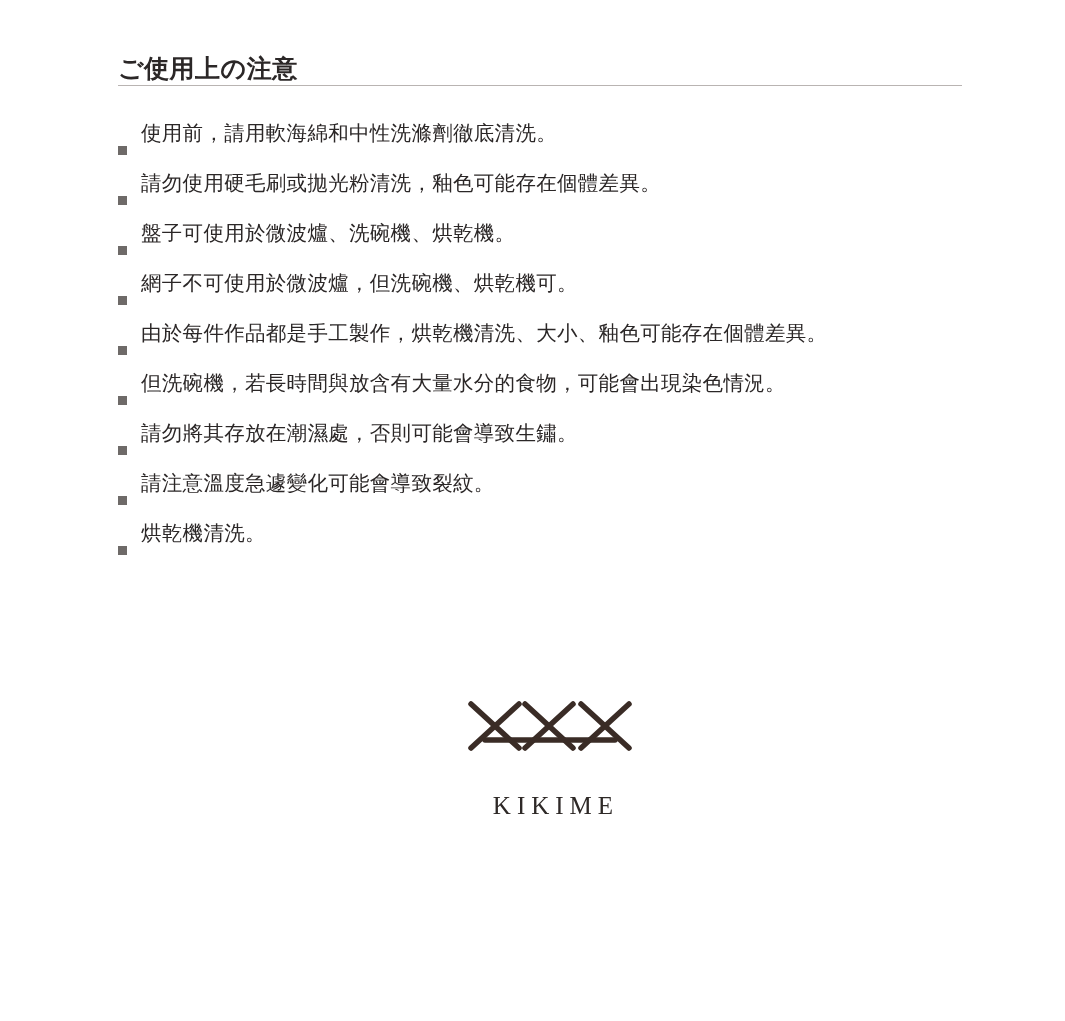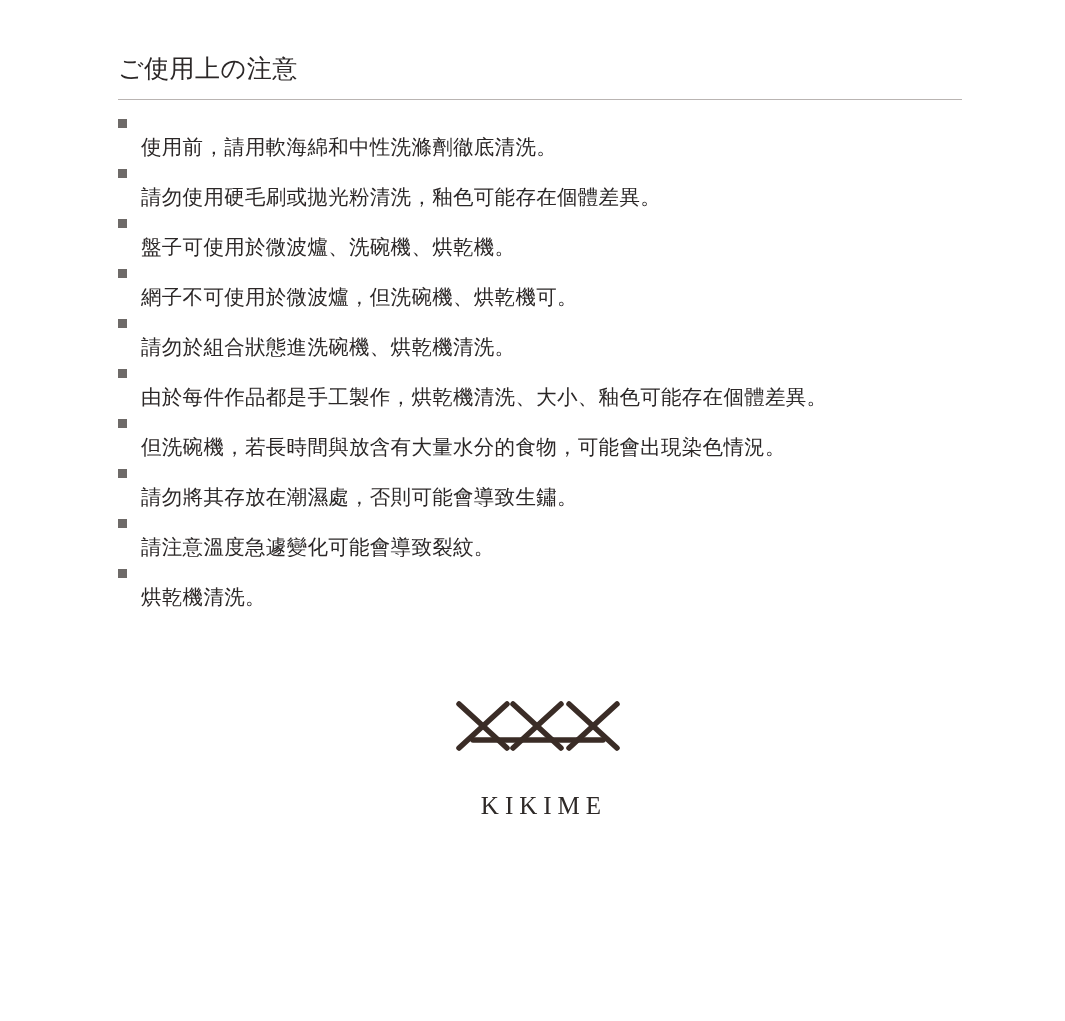--- a/index.html
+++ b/index.html
@@ -21,62 +21,61 @@
     overflow: hidden;
   }
   .content {
     position: absolute;
     left: 118px;
     top: 52px;
     width: 844px;
   }
   .section-title {
     font-size: 25px;
-    font-weight: 400;
+    font-weight: 700;
     letter-spacing: 0.5px;
     color: #2b2727;
-    padding-bottom: 14px;
     margin: 0;
     line-height: 1.3;
   }
   .rule {
     border: 0;
     border-top: 1px solid #b9b4b2;
     margin: 0;
     width: 844px;
   }
   .notes {
     list-style: none;
     margin: 0;
     padding: 0;
     margin-top: 22px;
   }
   .note-item {
     display: flex;
-    align-items: flex-start;
+    align-items: flex-end;
     font-size: 20.5px;
     line-height: 50px;
     color: #2b2727;
     letter-spacing: 0.3px;
   }
   .bullet {
     flex: 0 0 auto;
     width: 9px;
     height: 9px;
     background: #6e6a68;
     margin-right: 14px;
     position: relative;
     top: -3px;
   }
   .note-text {
     flex: 1 1 auto;
   }
   .brand {
     position: absolute;
-    left: 4px;
+    left: 16px;
     top: 640px;
     width: 844px;
     text-align: center;
   }
   .brand-mark {
     display: block;
     margin: 0 auto;
     width: 186px;
     height: 86px;
   }
@@ -109,24 +108,20 @@
       <li class="note-item">
         <span class="bullet"></span>
         <span class="note-text">盤子可使用於微波爐、洗碗機、烘乾機。</span>
       </li>
       <li class="note-item">
         <span class="bullet"></span>
         <span class="note-text">網子不可使用於微波爐，但洗碗機、烘乾機可。</span>
       </li>
       <li class="note-item">
         <span class="bullet"></span>
-        <span class="note-text">請勿於組合狀態進洗碗機、烘乾機清洗。</span>
-      </li>
-      <li class="note-item">
-        <span class="bullet"></span>
         <span class="note-text">由於每件作品都是手工製作，烘乾機清洗、大小、釉色可能存在個體差異。</span>
       </li>
       <li class="note-item">
         <span class="bullet"></span>
         <span class="note-text">但洗碗機，若長時間與放含有大量水分的食物，可能會出現染色情況。</span>
       </li>
       <li class="note-item">
         <span class="bullet"></span>
         <span class="note-text">請勿將其存放在潮濕處，否則可能會導致生鏽。</span>
       </li>

